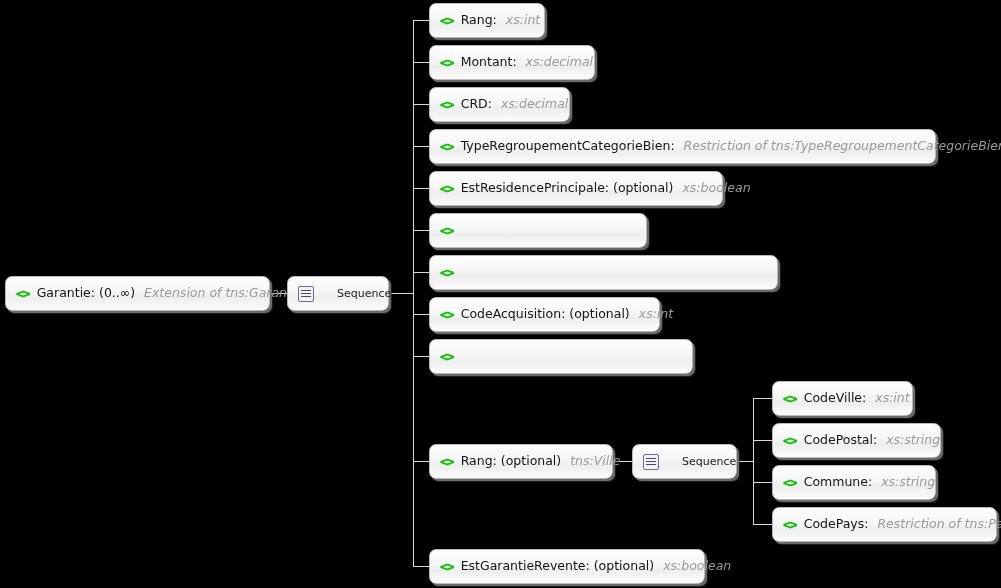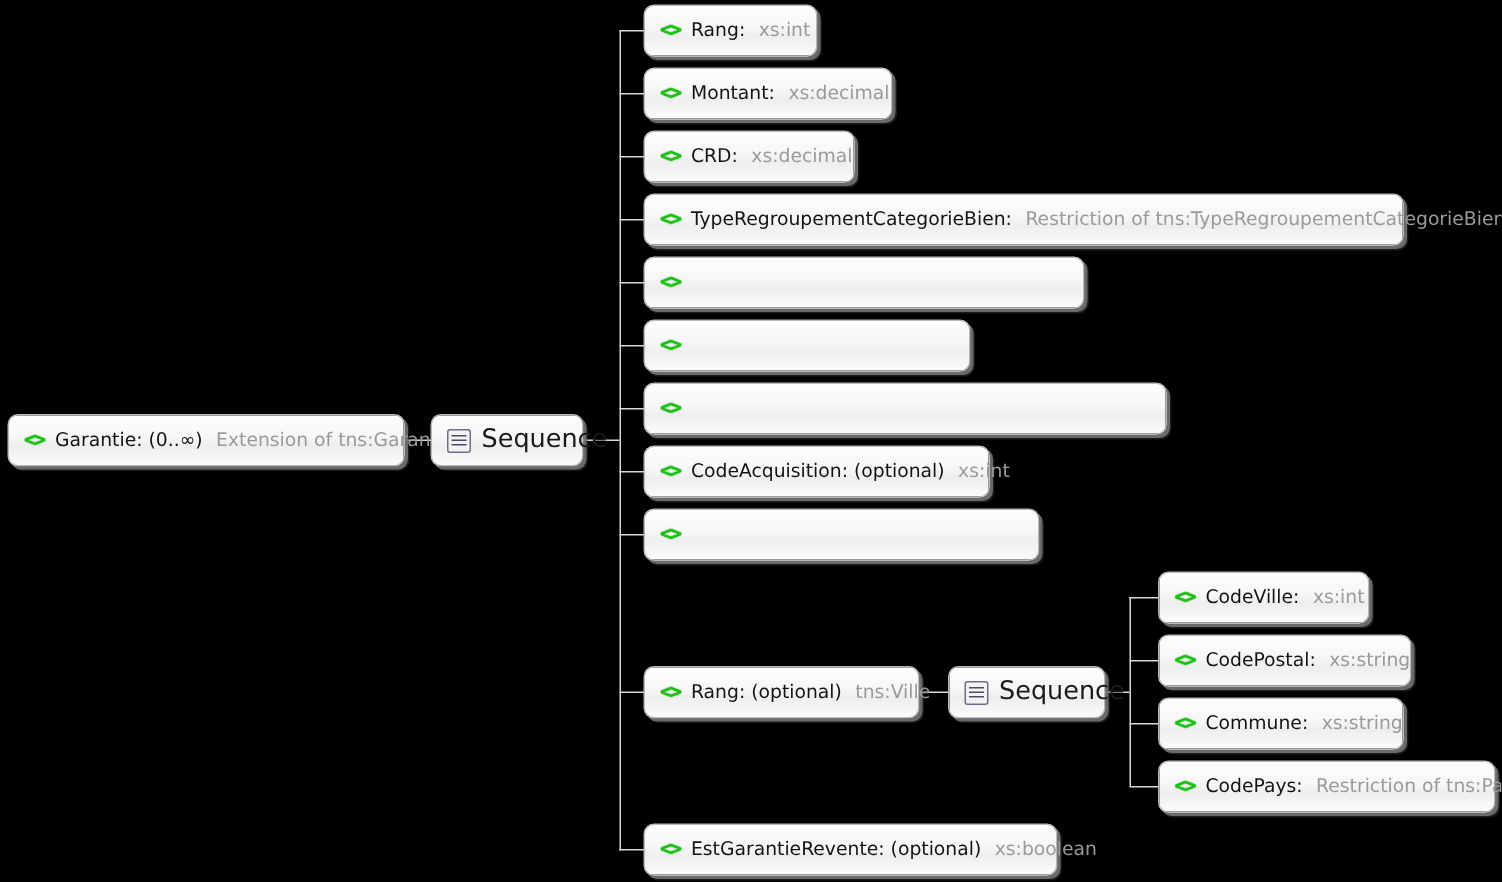--- a/index.html
+++ b/index.html
@@ -57,24 +57,25 @@
   .seq-ico i:nth-child(3){top:9px;}
 
   .lbl{
     font-size:12.5px;
     color:#141414;
     line-height:1;
   }
   .lbl .sep{color:#141414;}
   .lbl .opt{color:#141414;}
   .lbl .typ{
+    font-style:italic;
     color:#9a9a9a;
     margin-left:5px;
   }
-  .node.seq .lbl{font-size:17px;color:#1a1a1a;}
+  .node.seq .lbl{font-size:11px;color:#1a1a1a;margin-left:16px;}
 </style>
 </head>
 <body>
 
 <div id="canvas">
 
   <div class="hline" style="left:270px;top:293px;width:18px;"></div>
 
   <div class="hline" style="left:389px;top:293px;width:24px;"></div>
   <div class="vline" style="left:413px;top:20px;height:547px;"></div>
@@ -144,20 +145,25 @@
   <div class="node" style="left:429px;top:129px;width:507px;">
     <span class="ico el-ico">&lt;&gt;</span>
     <span class="lbl">
       <span>TypeRegroupementCategorieBien</span><span class="sep">:</span>
       <span class="typ">Restriction of tns:TypeRegroupementCategorieBien</span>
     </span>
   </div>
 
   <div class="node" style="left:429px;top:171px;width:294px;">
     <span class="ico el-ico">&lt;&gt;</span>
+    <span class="lbl">
+      <span>EstResidencePrincipale</span><span class="sep">:</span>
+      <span class="opt">(optional)</span>
+      <span class="typ">xs:boolean</span>
+    </span>
   </div>
 
   <div class="node" style="left:429px;top:213px;width:218px;">
     <span class="ico el-ico">&lt;&gt;</span>
   </div>
 
   <div class="node" style="left:429px;top:255px;width:349px;">
     <span class="ico el-ico">&lt;&gt;</span>
   </div>
 

